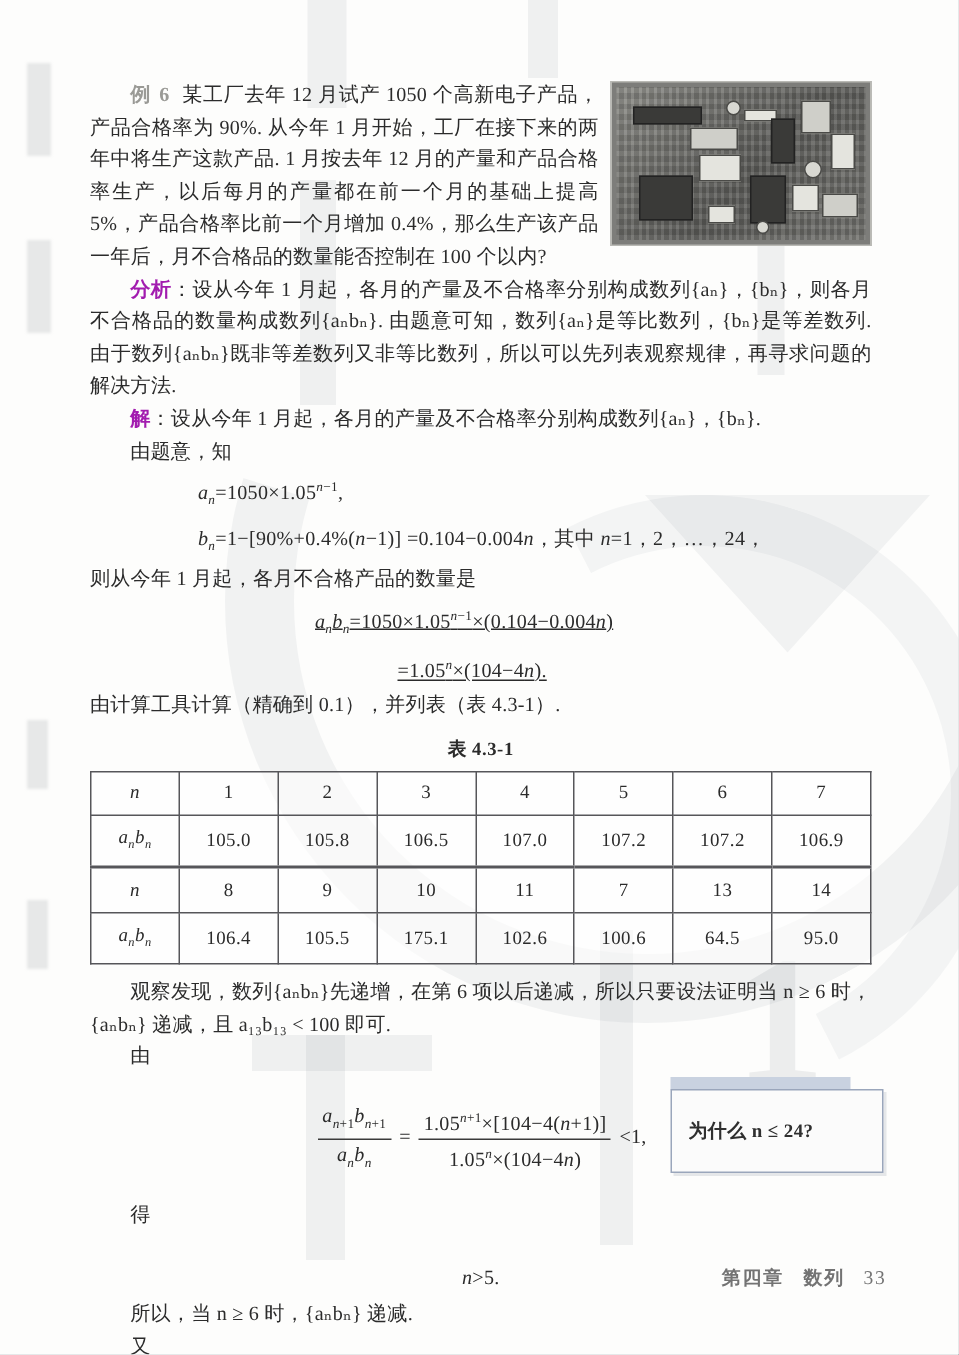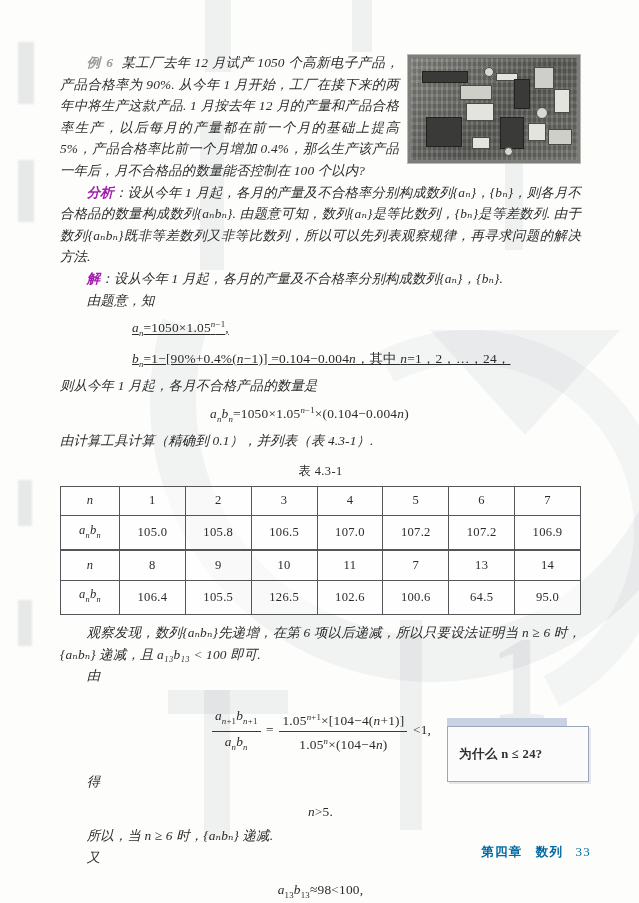--- a/index.html
+++ b/index.html
@@ -99,21 +99,20 @@
     padding: 52px 58px 0 60px;
     font-size: 13.4px;
     line-height: 21.6px;
   }
 
   p.para {
     margin: 0;
     text-align: justify;
     text-justify: inter-ideograph;
     letter-spacing: 0.15px;
-    font-style: italic;
   }
   p.indent { text-indent: 2em; }
 
   .label-red {
     color: #9a9a96;
     font-weight: bold;
     letter-spacing: 1px;
   }
   .label-key {
     color: #a21caf;
@@ -162,44 +161,44 @@
   
   .mathline {
     margin: 3px 0 0 0;
     text-align: center;
     font-family: "Liberation Serif", serif;
     letter-spacing: 0.2px;
   }
   .mathline.left-ind {
     text-align: left;
     padding-left: 72px;
-    text-decoration: underline;
   }
   .mathline.mid-ind {
     text-align: left;
     padding-left: 150px;
+    text-decoration: underline;
   }
   var, .mi { font-style: italic; font-family: "Liberation Serif", serif; }
   sup, sub { font-size: 0.66em; font-style: normal; }
   sub var, sup var { font-size: 1em; }
 
   
   .frac {
     display: inline-block;
     vertical-align: middle;
     text-align: center;
     margin: 12px 2px;
   }
   .frac .num { display: block; padding: 0 3px; border-bottom: 1px solid #3a3a3a; line-height: 19px; }
   .frac .den { display: block; padding: 0 3px; line-height: 19px; }
 
   
   .table-caption {
     text-align: center;
-    font-weight: normal;
+    font-weight: bold;
     font-size: 12.4px;
     margin: 9px 0 3px 0;
     letter-spacing: 0.4px;
   }
   table.data {
     border-collapse: collapse;
     width: 100%;
     font-size: 12.6px;
     background: rgba(255,255,255,0.55);
   }
@@ -244,21 +243,21 @@
     background: #c9d2e0;
     z-index: 5;
   }
 
   
   .footer {
     position: absolute;
     right: 48px;
     bottom: 42px;
     font-size: 12.6px;
-    color: #0369a1;
+    color: #737373;
     letter-spacing: 1.2px;
     z-index: 4;
     font-weight: bold;
   }
   .footer .pg { margin-left: 8px; font-weight: normal; font-size: 13px; }
 
   .gap-s { height: 3px; }
   .gap-m { height: 7px; }
 </style>
 </head>
@@ -320,20 +319,23 @@
     </div>
 
     <div class="mathline left-ind">
       <var>b</var><sub><var>n</var></sub>=1−[90%+0.4%(<var>n</var>−1)] =0.104−0.004<var>n</var>，其中 <var>n</var>=1，2，…，24，
     </div>
 
     <p class="para">则从今年 1 月起，各月不合格产品的数量是</p>
 
     <div class="mathline mid-ind">
       <var>a</var><sub><var>n</var></sub><var>b</var><sub><var>n</var></sub>=1050×1.05<sup><var>n</var>−1</sup>×(0.104−0.004<var>n</var>)
+    </div>
+    <div class="mathline mid-ind" style="padding-left:205px;">
+      =1.05<sup><var>n</var></sup>×(104−4<var>n</var>).
     </div>
 
     <p class="para">由计算工具计算（精确到 0.1），并列表（表 4.3-1）.</p>
 
     <div class="table-caption">表 4.3-1</div>
 
     <table class="data">
       <tbody>
         <tr>
           <td class="rowhead"><var>n</var></td>
@@ -362,21 +364,21 @@
           <td>10</td>
           <td>11</td>
           <td>7</td>
           <td>13</td>
           <td>14</td>
         </tr>
         <tr>
           <td class="rowhead"><var>a</var><sub><var>n</var></sub><var>b</var><sub><var>n</var></sub></td>
           <td>106.4</td>
           <td>105.5</td>
-          <td>126.5</td>
+          <td>175.1</td>
           <td>102.6</td>
           <td>100.6</td>
           <td>64.5</td>
           <td>95.0</td>
         </tr>
       </tbody>
     </table>
 
     <div class="gap-m"></div>
 
@@ -394,21 +396,21 @@
         <span class="num">1.05<sup><var>n</var>+1</sup>×[104−4(<var>n</var>+1)]</span>
         <span class="den">1.05<sup><var>n</var></sup>×(104−4<var>n</var>)</span>
       </span>
       <span>&lt;1,</span>
     </div>
 
     <div class="gap-s"></div>
 
     <p class="para indent">得</p>
 
-    <div class="mathline" style="margin-top:8px;">
+    <div class="mathline" style="margin-top:20px;">
       <var>n</var>&gt;5.
     </div>
 
     <div class="gap-s"></div>
 
     <p class="para indent">所以，当 n ≥ 6 时，{aₙbₙ} 递减.</p>
     <p class="para indent">又</p>
 
     <div class="mathline" style="margin-top:10px;">
       <var>a</var><sub>13</sub><var>b</var><sub>13</sub>≈98&lt;100,

